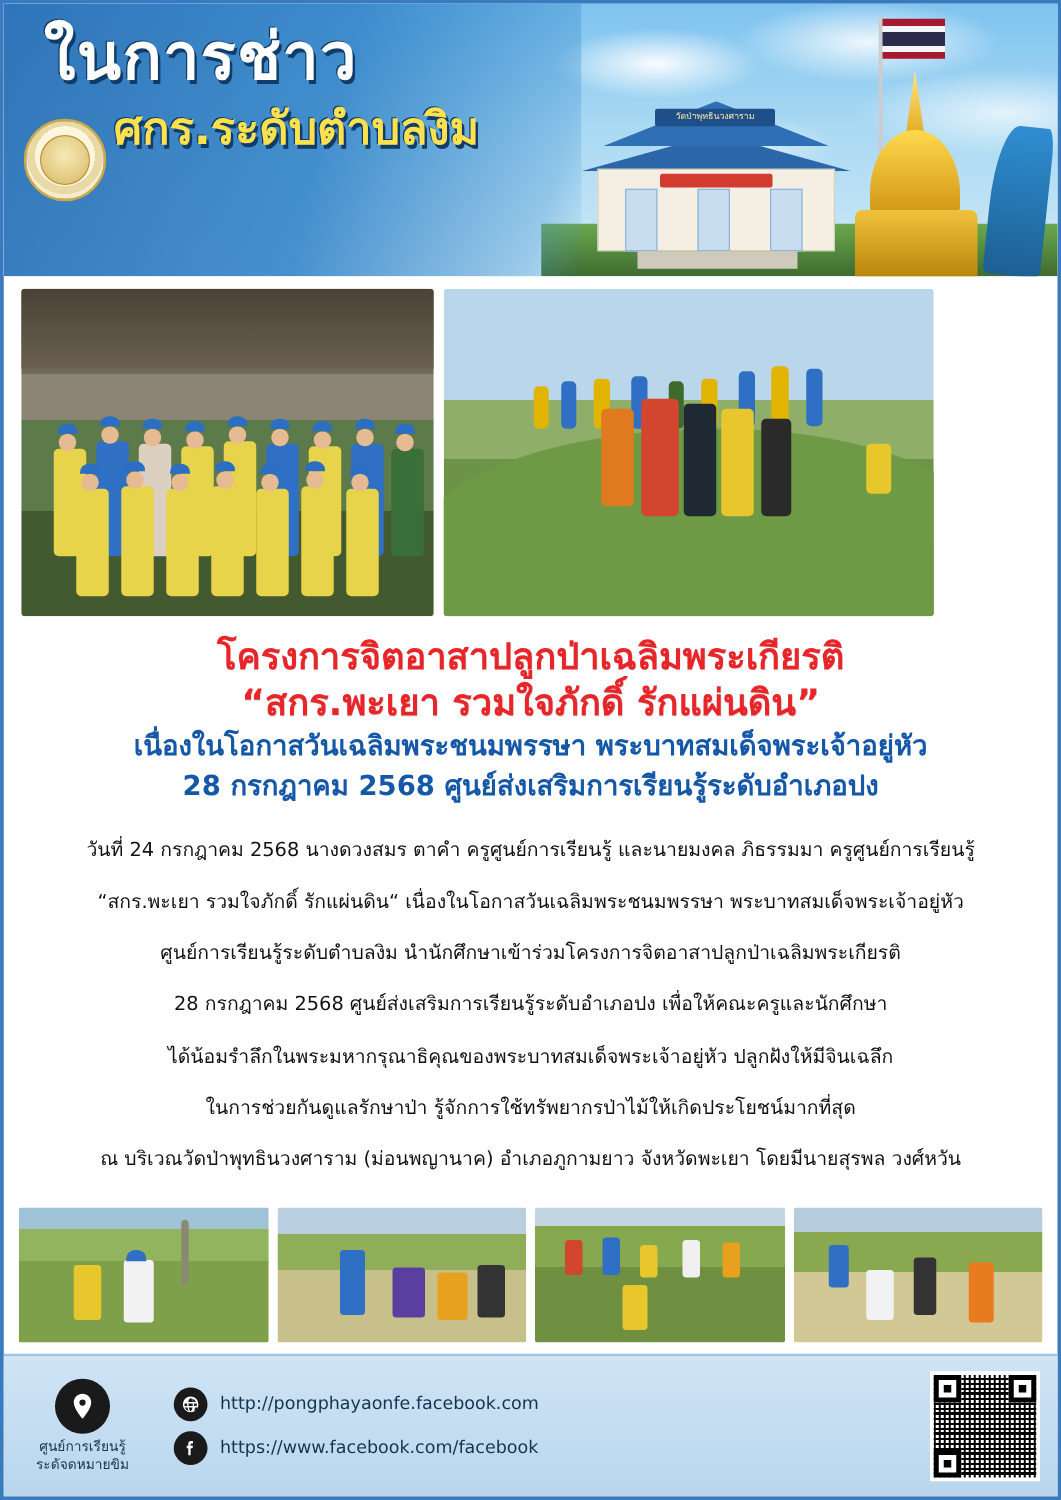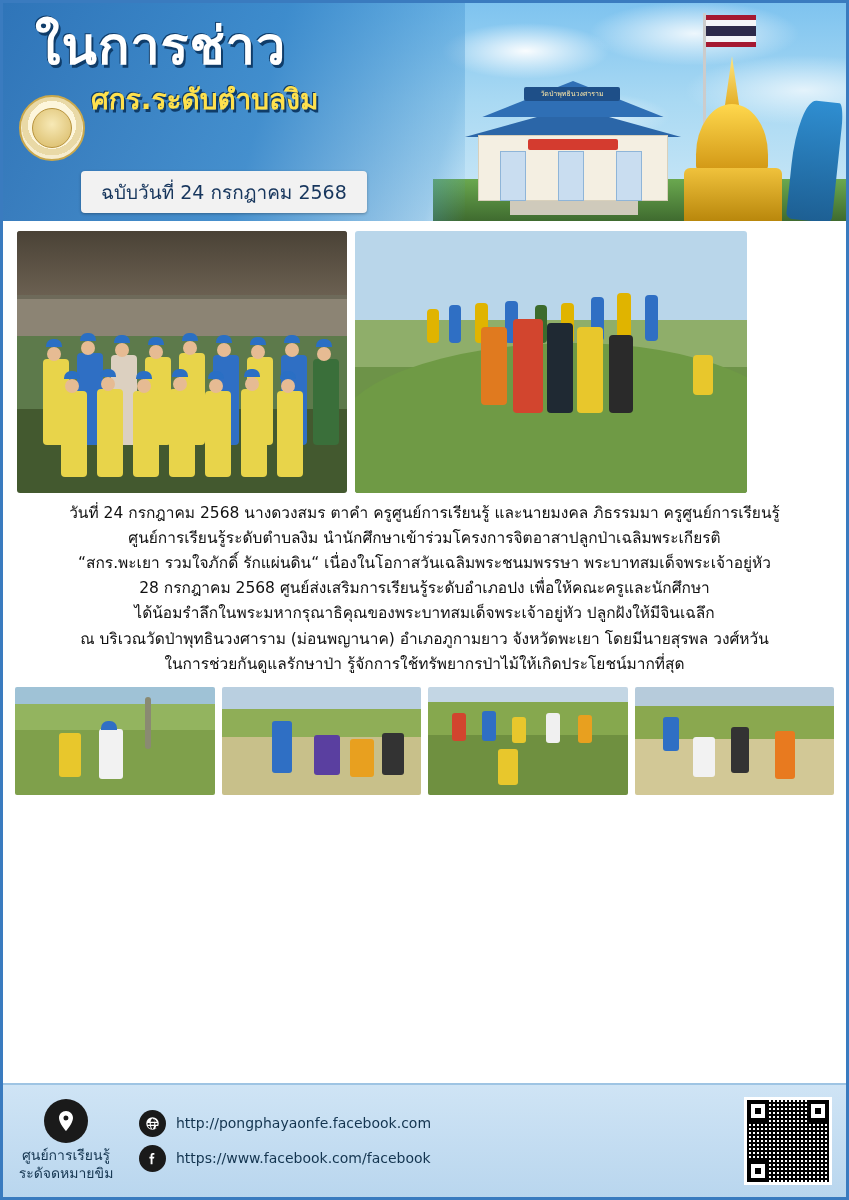--- a/index.html
+++ b/index.html
@@ -109,21 +109,21 @@
     position: absolute; left: 32px; top: 16px;
     font-family: "DejaVu Sans", sans-serif;
     font-size: 52px; font-weight: bold; color: #ffffff;
     text-shadow: 2px 3px 0 #0f3c69, -1px -1px 0 #0f3c69;
     letter-spacing: 1px;
     line-height: 1.05;
   }
   .title-th2 {
     position: absolute; left: 88px; top: 82px;
     font-family: "DejaVu Sans", sans-serif;
-    font-size: 28px; font-weight: bold; color: #ffe14d;
+    font-size: 36px; font-weight: bold; color: #ffe14d;
     text-shadow: 2px 3px 0 #0f3c69, -1px -1px 0 #0f3c69;
     line-height: 1.05;
   }
   .seal {
     position: absolute; left: 16px; top: 92px; width: 66px; height: 66px;
     border-radius: 50%;
     background: radial-gradient(circle at 50% 45%, #fdf6dc 0 52%, #e9d9a6 52% 66%, #f6eccd 66% 100%);
     border: 2px solid #c9a84c;
     display: flex; align-items: center; justify-content: center;
   }
@@ -189,21 +189,21 @@
     line-height: 1.34;
     margin-top: 2px;
   }
   .body-text {
     font-family: "DejaVu Sans", sans-serif;
     font-size: 15.5px; color: #111111;
     line-height: 1.62;
     text-align: center;
     padding: 8px 18px 0 18px;
   }
-  .body-text p { margin: 0; }
+  .body-text p { margin: 16px; }
 
   
   .photo-row-bottom {
     display: flex; gap: 7px;
     padding: 10px 12px 0 12px;
   }
   .pb-thumb { position: relative; width: 201px; height: 108px; overflow: hidden; border-radius: 2px; }
   .t-bg1 { position:absolute; inset:0; background: linear-gradient(180deg,#9fc2d6 0 16%, #93b45f 16% 40%, #7fa04b 40% 100%); }
   .t-bg2 { position:absolute; inset:0; background: linear-gradient(180deg,#b9cfe0 0 20%, #8fae57 20% 46%, #c8c08a 46% 100%); }
   .t-bg3 { position:absolute; inset:0; background: linear-gradient(180deg,#c3d6e4 0 14%, #86a84e 14% 44%, #6f9040 44% 100%); }
@@ -218,21 +218,21 @@
     display: flex; align-items: center;
   }
   .f-logo { width: 126px; display: flex; flex-direction: column; align-items: center; justify-content: center; }
   .f-pin {
     width: 44px; height: 44px; border-radius: 50%;
     background: #1a1a1a; display: flex; align-items: center; justify-content: center;
     margin-bottom: 4px;
   }
   .f-logo-text {
     font-family: Liberation Serif, serif;
-    font-size: 14px; color: #13344f; text-align: left; line-height: 1.3;
+    font-size: 11px; color: #13344f; text-align: left; line-height: 1.3;
   }
   .f-col { display: flex; flex-direction: column; gap: 8px; }
   .f-line { display: flex; align-items: center; gap: 10px; }
   .f-ico {
     width: 27px; height: 27px; border-radius: 50%; background: #1a1a1a;
     display: flex; align-items: center; justify-content: center; flex: 0 0 auto;
   }
   .f-ico svg { width: 15px; height: 15px; fill: #ffffff; }
   .f-txt {
     font-family: "DejaVu Sans", sans-serif;
@@ -293,21 +293,20 @@
 
     <div class="banner-left"></div>
 
     <div class="title-th">ในการช่าว</div>
     <div class="title-th2">ศกร.ระดับตำบลงิม</div>
 
     <div class="seal">
       <div class="seal-inner"></div>
     </div>
 
-    <div class="date-pill">ฉบับวันที่ 24 กรกฎาคม 2568</div>
   </div>
 
   <div class="photo-row-top">
 
     <div class="ph photo-a">
       <div class="pa-bg"></div>
       <div class="pa-roof"></div>
 
       <div class="pa-person" style="left:26px; top:128px; height:86px; background:#e8d44a;"></div>
       <div class="pa-face" style="left:30px; top:116px;"></div>
@@ -390,29 +389,35 @@
 
       <div class="pb-person" style="left:126px; top:96px; width:26px; height:78px; background:#e07a1f;"></div>
       <div class="pb-person" style="left:158px; top:88px; width:30px; height:94px; background:#d2452e;"></div>
       <div class="pb-person" style="left:192px; top:92px; width:26px; height:90px; background:#1f2933;"></div>
       <div class="pb-person" style="left:222px; top:96px; width:26px; height:86px; background:#e8c72c;"></div>
       <div class="pb-person" style="left:254px; top:104px; width:24px; height:78px; background:#2a2a2a;"></div>
       <div class="pb-person" style="left:338px; top:124px; width:20px; height:40px; background:#e8c72c;"></div>
     </div>
   </div>
 
+  <div class="headline-wrap">
+    <div class="h-red">โครงการจิตอาสาปลูกป่าเฉลิมพระเกียรติ</div>
+    <div class="h-red">“สกร.พะเยา รวมใจภักดิ์ รักแผ่นดิน”</div>
+    <div class="h-blue">เนื่องในโอกาสวันเฉลิมพระชนมพรรษา พระบาทสมเด็จพระเจ้าอยู่หัว</div>
+    <div class="h-blue">28 กรกฎาคม 2568 ศูนย์ส่งเสริมการเรียนรู้ระดับอำเภอปง</div>
+  </div>
 
   <div class="body-text">
     <p>วันที่ 24 กรกฎาคม 2568 นางดวงสมร  ตาคำ ครูศูนย์การเรียนรู้ และนายมงคล  ภิธรรมมา ครูศูนย์การเรียนรู้</p>
+    <p>“สกร.พะเยา รวมใจภักดิ์ รักแผ่นดิน“ เนื่องในโอกาสวันเฉลิมพระชนมพรรษา พระบาทสมเด็จพระเจ้าอยู่หัว</p>
     <p>ศูนย์การเรียนรู้ระดับตำบลงิม นำนักศึกษาเข้าร่วมโครงการจิตอาสาปลูกป่าเฉลิมพระเกียรติ</p>
-    <p>“สกร.พะเยา รวมใจภักดิ์ รักแผ่นดิน“ เนื่องในโอกาสวันเฉลิมพระชนมพรรษา พระบาทสมเด็จพระเจ้าอยู่หัว</p>
     <p>28 กรกฎาคม 2568 ศูนย์ส่งเสริมการเรียนรู้ระดับอำเภอปง เพื่อให้คณะครูและนักศึกษา</p>
     <p>ได้น้อมรำลึกในพระมหากรุณาธิคุณของพระบาทสมเด็จพระเจ้าอยู่หัว ปลูกฝังให้มีจินเฉลึก</p>
+    <p>ในการช่วยกันดูแลรักษาป่า รู้จักการใช้ทรัพยากรป่าไม้ให้เกิดประโยชน์มากที่สุด</p>
     <p>ณ บริเวณวัดป่าพุทธินวงศาราม (ม่อนพญานาค) อำเภอภูกามยาว จังหวัดพะเยา โดยมีนายสุรพล วงศ์หวัน</p>
-    <p>ในการช่วยกันดูแลรักษาป่า รู้จักการใช้ทรัพยากรป่าไม้ให้เกิดประโยชน์มากที่สุด</p>
   </div>
 
   <div class="photo-row-bottom">
     <div class="pb-thumb">
       <div class="t-bg1"></div>
       <div class="fig" style="left:44px; top:46px; width:22px; height:44px; background:#e8c72c;"></div>
       <div class="fig" style="left:84px; top:42px; width:24px; height:50px; background:#f2f2f2;"></div>
       <div class="fig" style="left:86px; top:34px; width:16px; height:9px; border-radius:7px 7px 0 0; background:#2f6fc4;"></div>
       <div class="fig" style="left:130px; top:10px; width:6px; height:52px; background:#8a8a72;"></div>
     </div>

